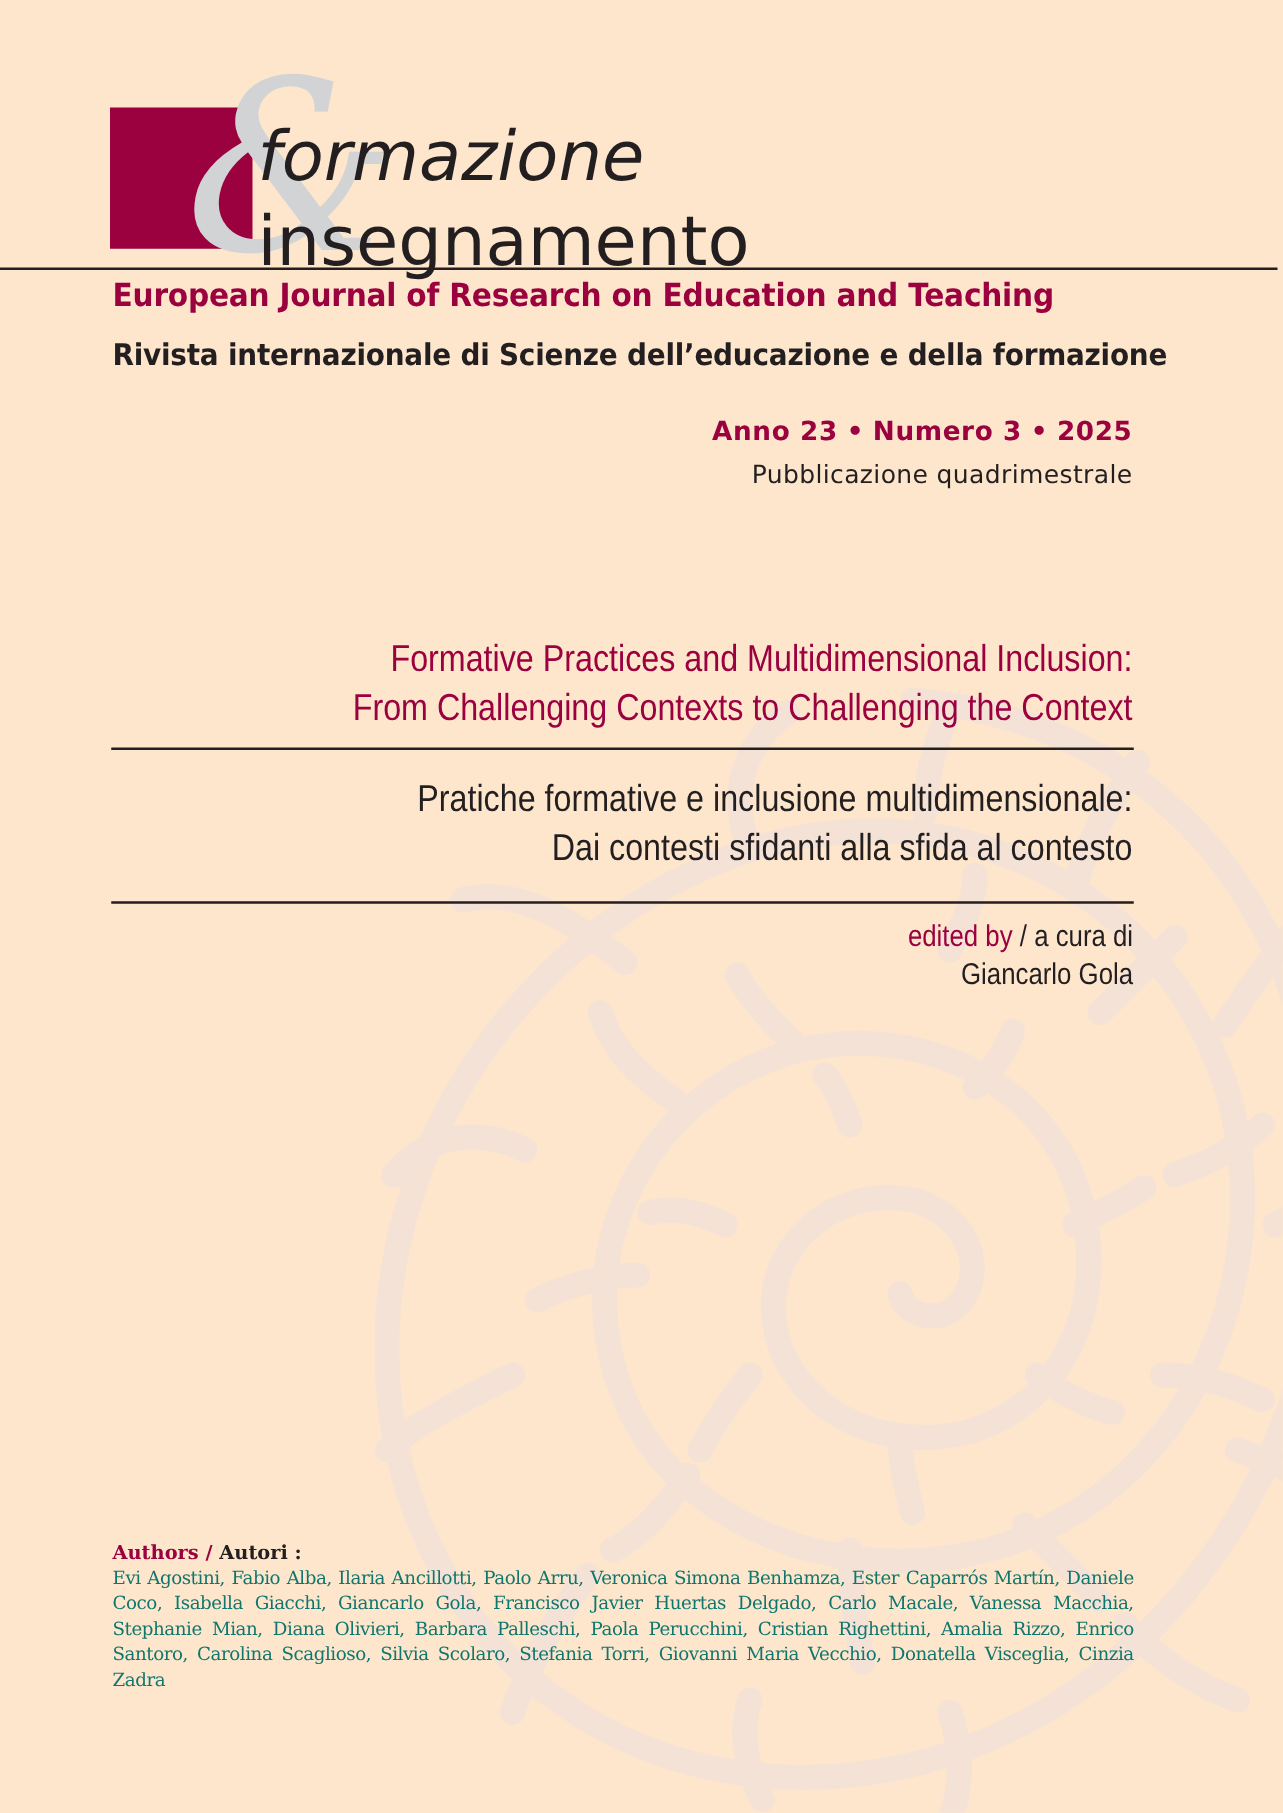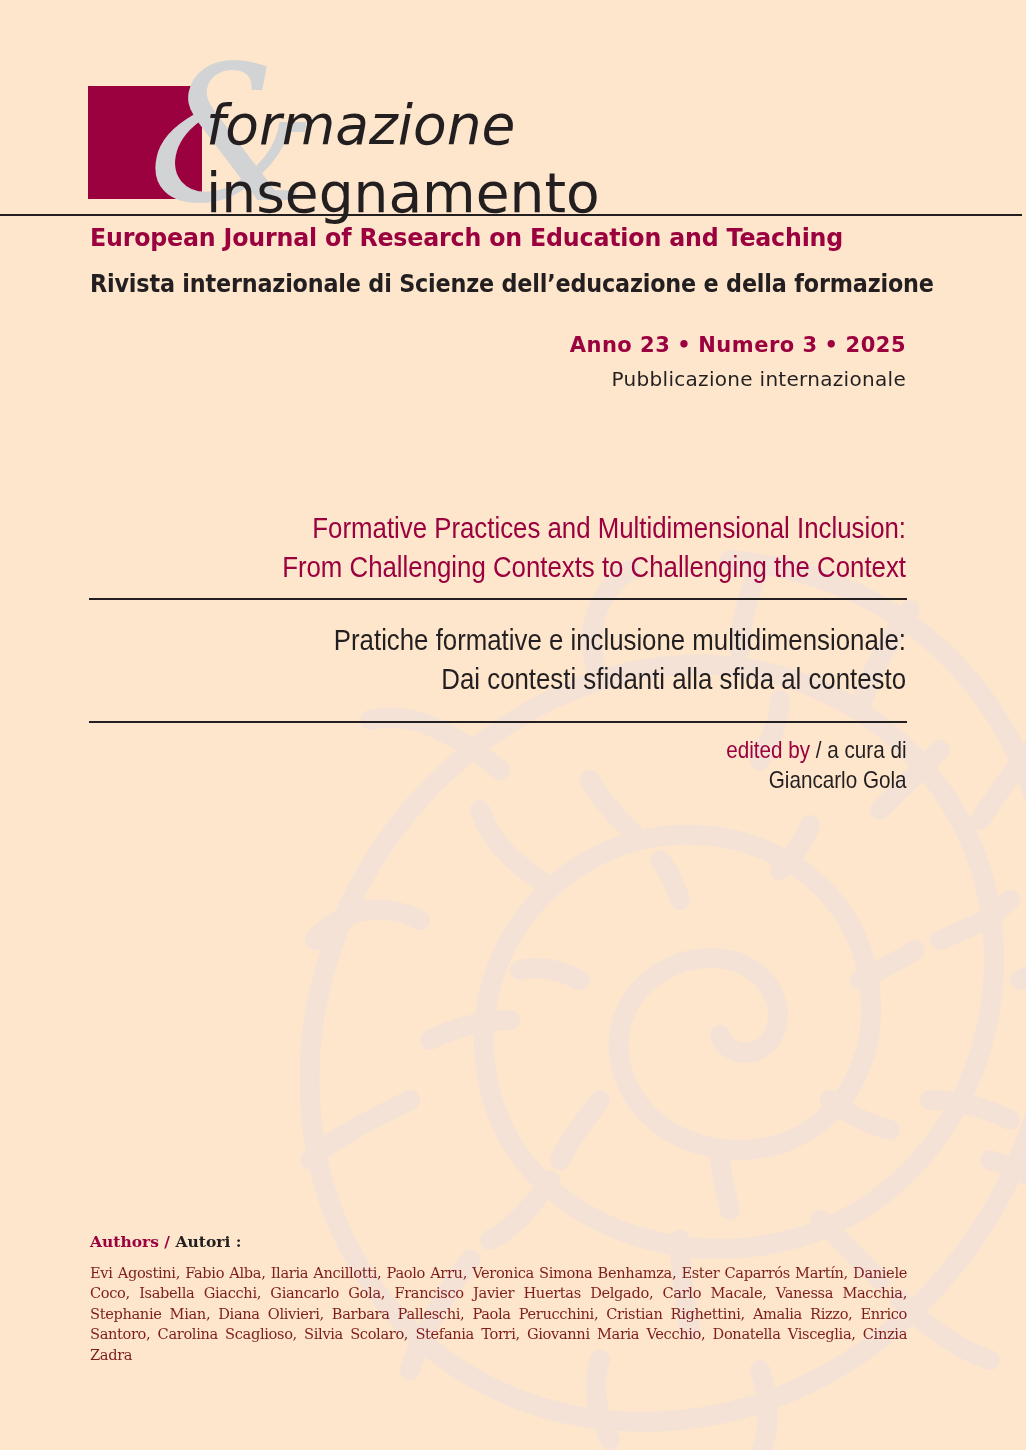--- a/index.html
+++ b/index.html
@@ -101,28 +101,28 @@
       transform: scaleX(0.86); transform-origin: right top;
       white-space: nowrap;
     }
     .editor .red { color: #9b003f; }
     .editor .dark { color: #231f20; }
 
     .authors {
       left: 90px; top: 1232px; width: 817px;
     }
     .authors-head {
-      font-size: 15.5px; font-weight: bold; margin-bottom: 12px;
+      font-size: 15.5px; font-weight: bold; margin-bottom: 2px;
       font-family: "DejaVu Serif", serif;
     }
     .authors-head .red { color: #9b003f; }
     .authors-head .dark { color: #231f20; }
     .authors-list {
       font-family: "DejaVu Serif", serif;
-      font-size: 14.6px; line-height: 20.4px; color: #7f1d1d;
+      font-size: 14.6px; line-height: 20.4px; color: #0f766e;
       text-align: justify; text-align-last: left;
       letter-spacing: -0.35px;
     }
   </style>
 </head>
 <body>
 
 <svg class="watermark" viewBox="0 0 760 920" xmlns="http://www.w3.org/2000/svg">
   <g fill="none" stroke="#f5e2d6" stroke-width="20" stroke-linecap="round" stroke-linejoin="round">
 
@@ -169,21 +169,21 @@
 </div>
 
 <div class="header-rule layer"></div>
 
 <div class="journal-en layer">European Journal of Research on Education and Teaching</div>
 <div class="journal-it layer">Rivista internazionale di Scienze dell’educazione e della formazione</div>
 
 <div class="issue-line layer">
   <span>Anno 23</span><span class="sep">•</span><span>Numero 3</span><span class="sep">•</span><span>2025</span>
 </div>
-<div class="periodicity layer">Pubblicazione internazionale</div>
+<div class="periodicity layer">Pubblicazione quadrimestrale</div>
 
 <div class="title-block title-en layer">
   <div>Formative Practices and Multidimensional Inclusion:</div>
   <div>From Challenging Contexts to Challenging the Context</div>
 </div>
 <div class="rule r1 layer"></div>
 <div class="title-block title-it layer">
   <div>Pratiche formative e inclusione multidimensionale:</div>
   <div>Dai contesti sfidanti alla sfida al contesto</div>
 </div>

